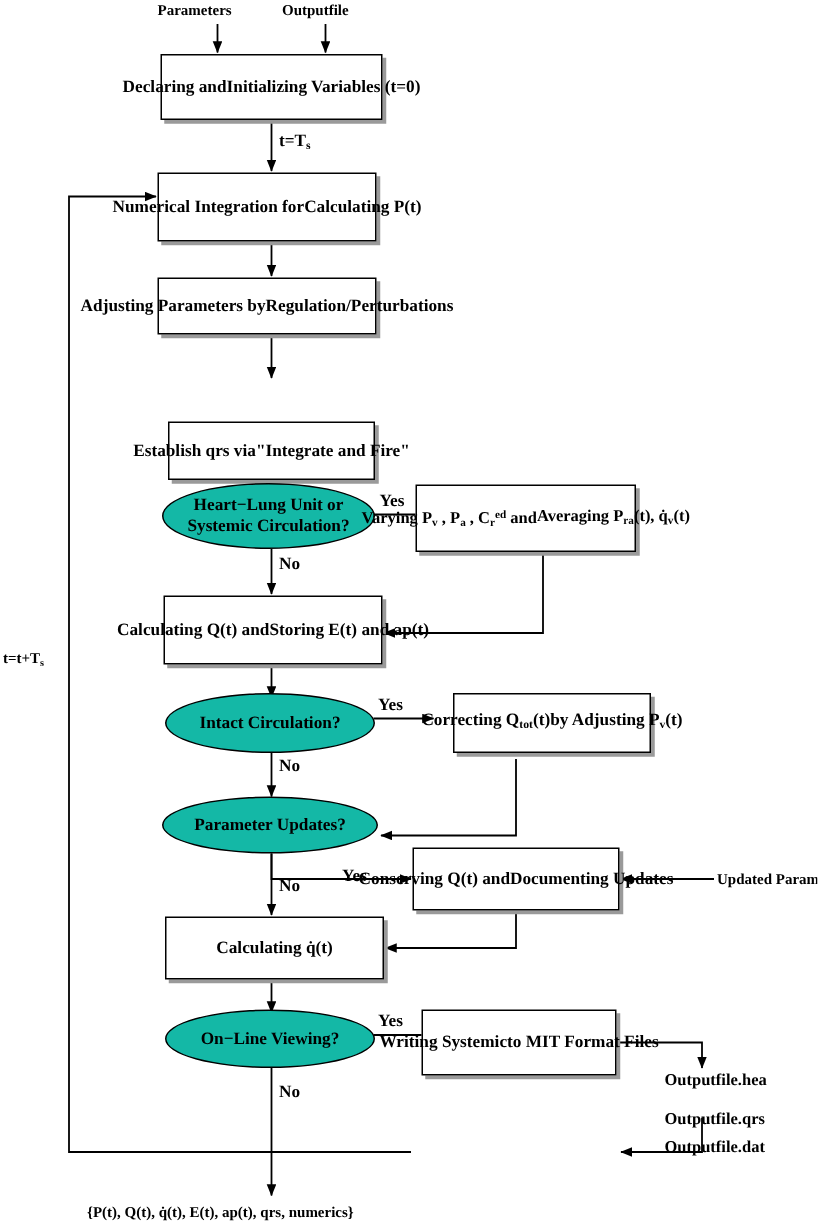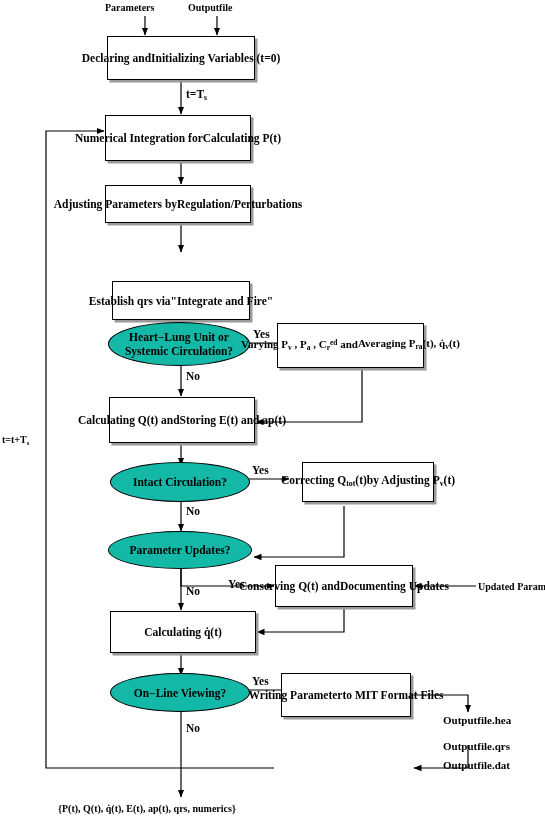--- a/index.html
+++ b/index.html
@@ -211,21 +211,21 @@
     <span class="ln">Calculating q̇(t)</span>
   </div>
 
   <div class="decision" style="left:110px; top:673px; width:140px; height:39px;">
     <span class="ln">On−Line Viewing?</span>
   </div>
   <div class="edge-lbl" style="left:252px; top:675px;">Yes</div>
   <div class="edge-lbl" style="left:186px; top:722px;">No</div>
 
   <div class="node" style="left:281px; top:673px; width:130px; height:44px;">
-    <span class="ln">Writing Parameter</span>
+    <span class="ln">Writing Systemic</span>
     <span class="ln">to MIT Format Files</span>
   </div>
 
   <div class="lbl small" style="left:443px; top:713px;">Outputfile.hea</div>
   <div class="lbl small" style="left:443px; top:726px;margin-top:32px;">Outputfile.dat</div>
   <div class="lbl small" style="left:443px; top:739px;">Outputfile.qrs</div>
 
 
   <div class="lbl" style="left:2px; top:433px;">
     <span>t=t+T</span><sub>s</sub>

